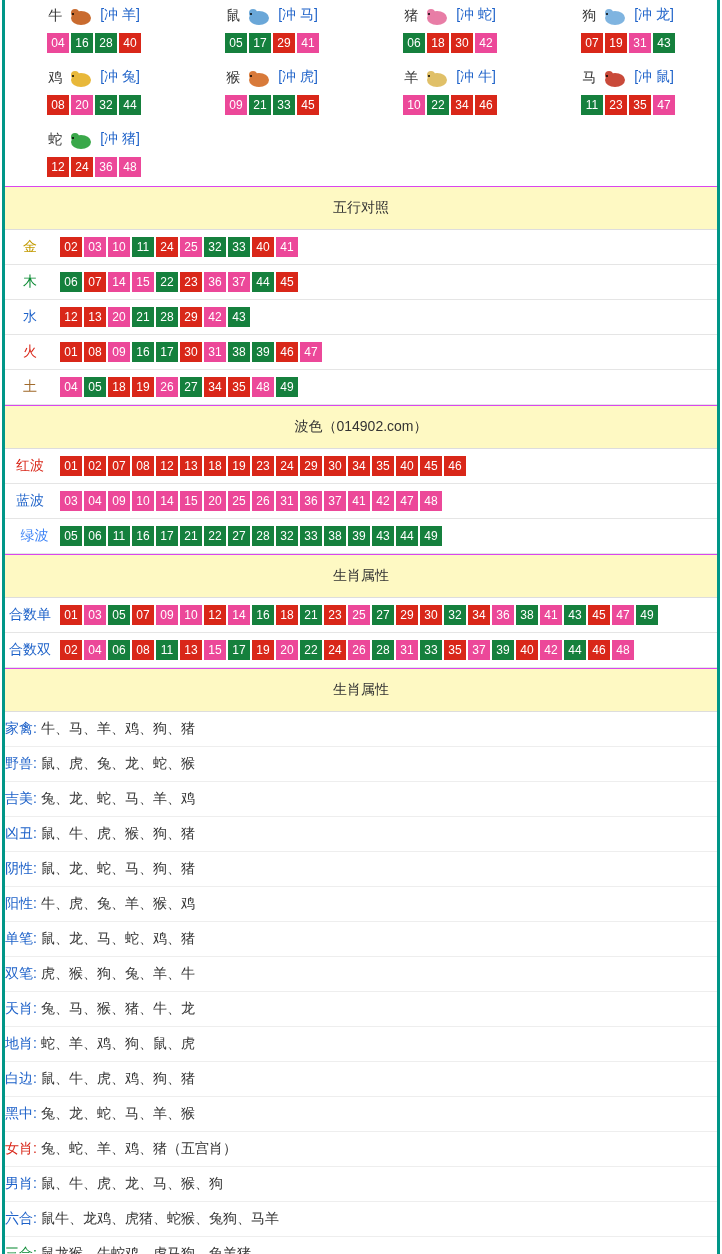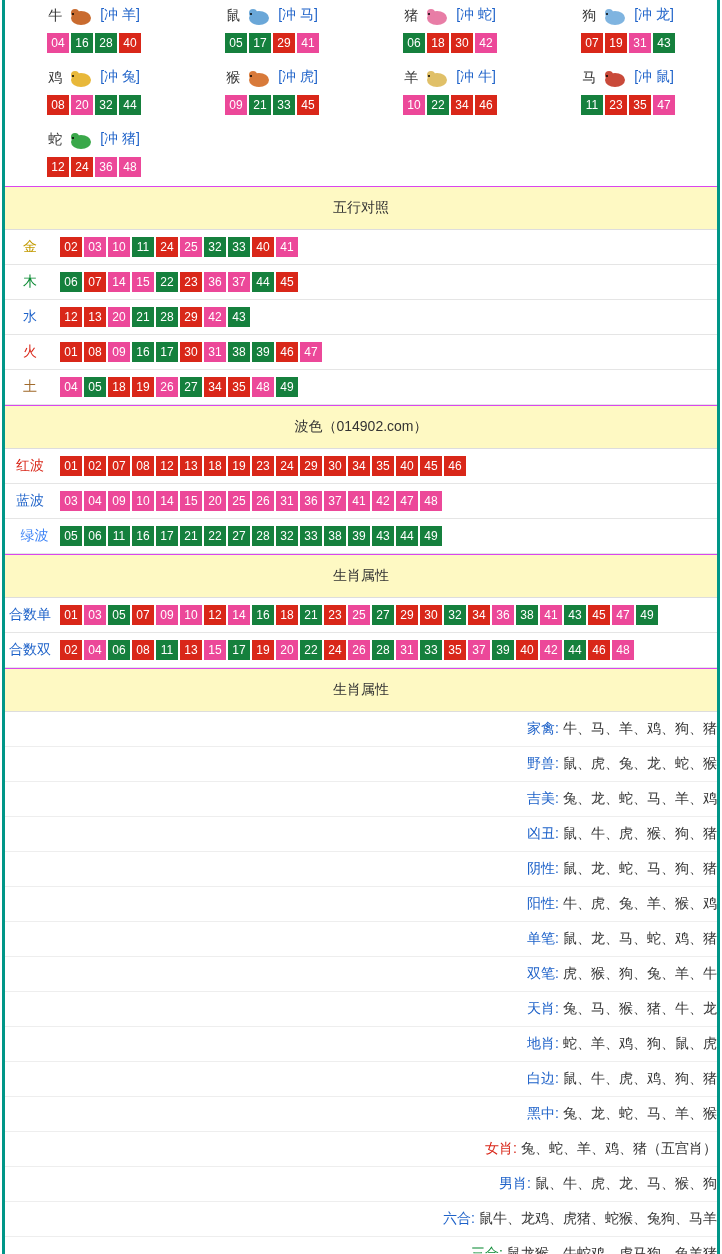--- a/index.html
+++ b/index.html
@@ -23,21 +23,21 @@
   .row-nums { flex: 1; padding-left: 4px; }
   .lbl-gold { color: #c29a00; }
   .lbl-wood { color: #0a8a33; }
   .lbl-water { color: #1e62c9; }
   .lbl-fire { color: #d92719; }
   .lbl-earth { color: #a06a2c; }
   .lbl-red { color: #d92719; font-family: Liberation Serif, serif; }
   .lbl-blue { color: #1e62c9; }
   .lbl-green { color: #3b82f6; padding-left: 9px; }
 
-  .attr-row { text-align: right; padding: 8px 0; border-bottom: 1px solid #eee; font-size: 14px; }
+  .attr-row { text-align: left; padding: 8px 0; border-bottom: 1px solid #eee; font-size: 14px; }
   .attr-row .ak { color: #1e62c9; margin-right: 4px; }
   .attr-row .ag { color: #0a8a33; margin-right: 4px; }
   .attr-row .ar { color: #d92719; margin-right: 4px; }
   .attr-row .av { color: #333; }
   
   .last-row { text-align: center; padding: 8px 0; font-size: 14px; }
   .last-row .seg-label { color: #1e62c9; }
   .last-row .seg-val { color: #333; margin-right: 8px; }
 
   

